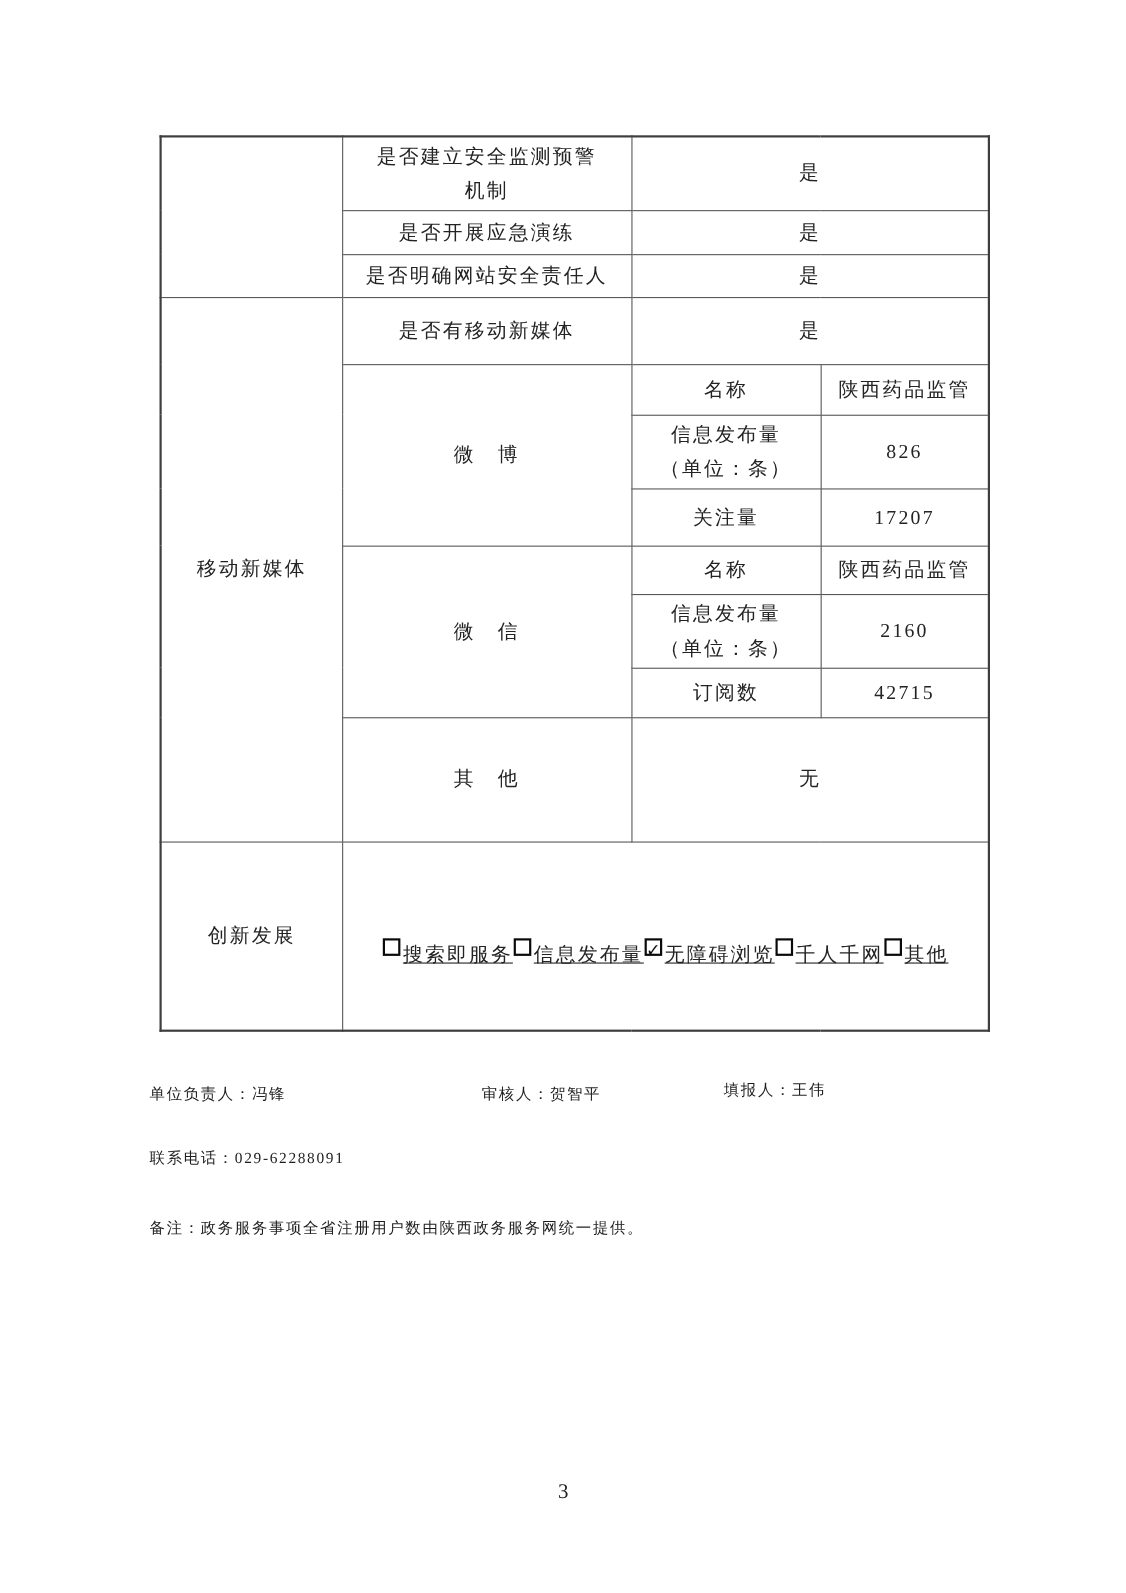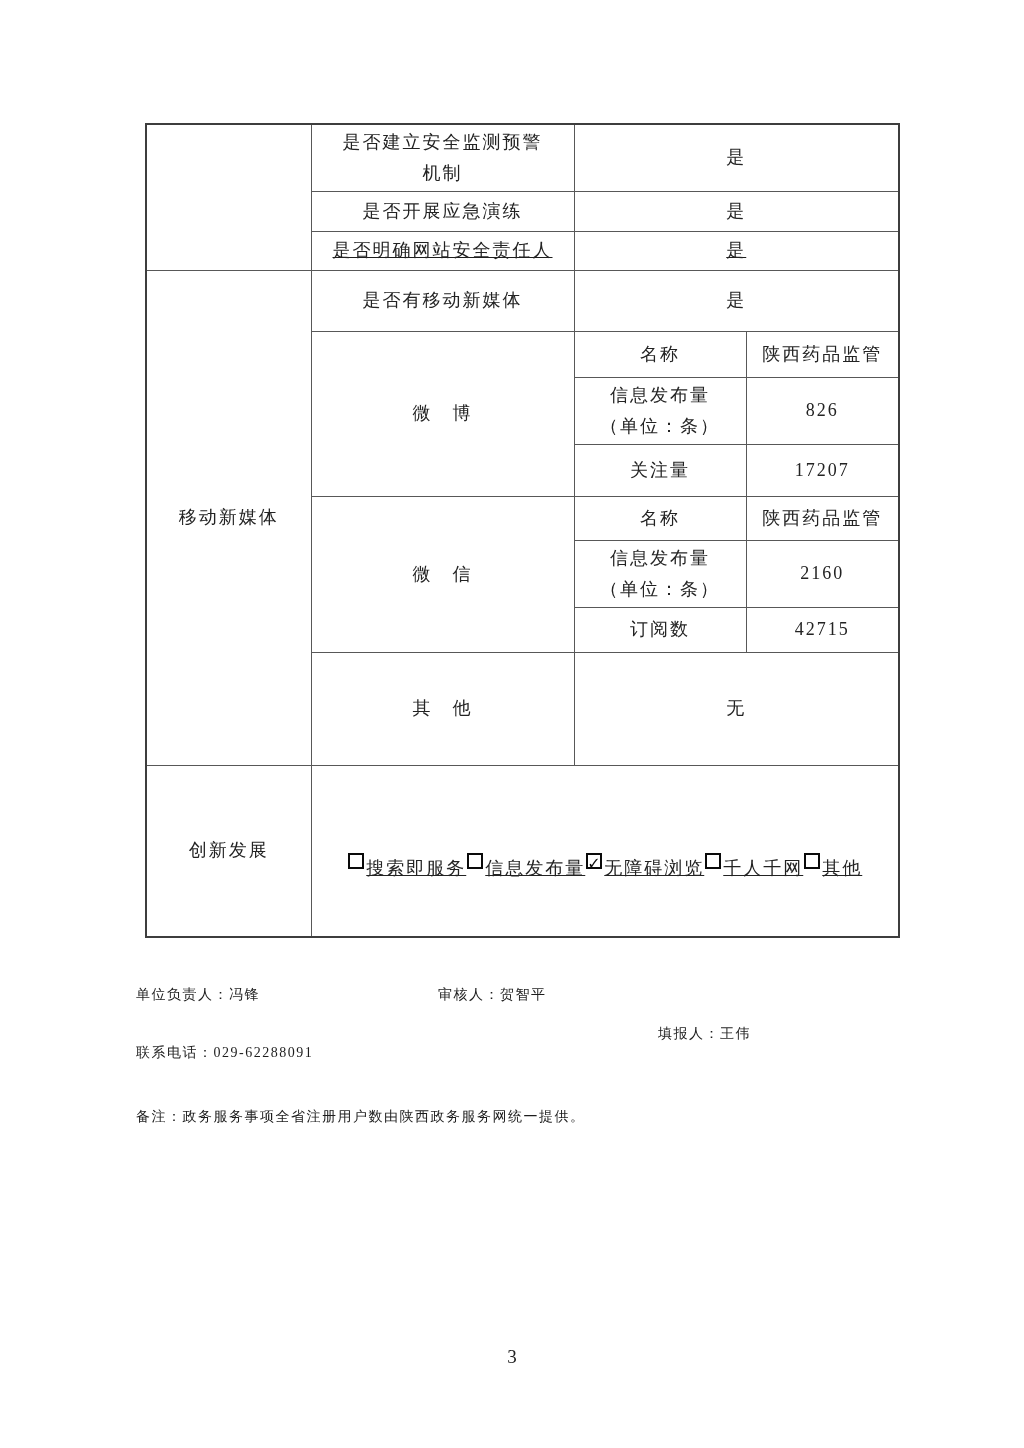--- a/index.html
+++ b/index.html
@@ -26,21 +26,21 @@
     white-space:pre-line;
     padding:2px 4px;
     color:#232323;
   }
   col.c1 { width:165px; }
   col.c2 { width:263px; }
   col.c3 { width:172px; }
   col.c4 { width:153px; }
   tr.r1  { height:64px; }
   tr.r2  { height:40px; }
-  tr.r3  { height:39px;text-decoration:underline; }
+  tr.r3  { height:39px; }
   tr.r4  { height:61px; }
   tr.r5  { height:46px; }
   tr.r6  { height:64px; }
   tr.r7  { height:52px; }
   tr.r8  { height:44px; }
   tr.r9  { height:64px; }
   tr.r10 { height:45px; }
   tr.r11 { height:113px; }
   tr.r12 { height:172px; }
 
@@ -159,19 +159,19 @@
               <span class="cb"></span>
               <span>其他</span>
             </span>
         </td>
       </tr>
     </tbody>
   </table>
 
   <div class="ftxt" style="left:136px; top:986px;">单位负责人：冯锋</div>
   <div class="ftxt" style="left:438px; top:986px;">审核人：贺智平</div>
-  <div class="ftxt" style="left:658px; top:1025px;text-align:center;">填报人：王伟</div>
+  <div class="ftxt" style="left:658px; top:982px;text-align:center;">填报人：王伟</div>
   <div class="ftxt" style="left:136px; top:1044px;">联系电话：029-62288091</div>
   <div class="ftxt" style="left:136px; top:1108px;">备注：政务服务事项全省注册用户数由陕西政务服务网统一提供。</div>
 
   <div class="pagenum">3</div>
 
 </div>
 
 </body></html>

